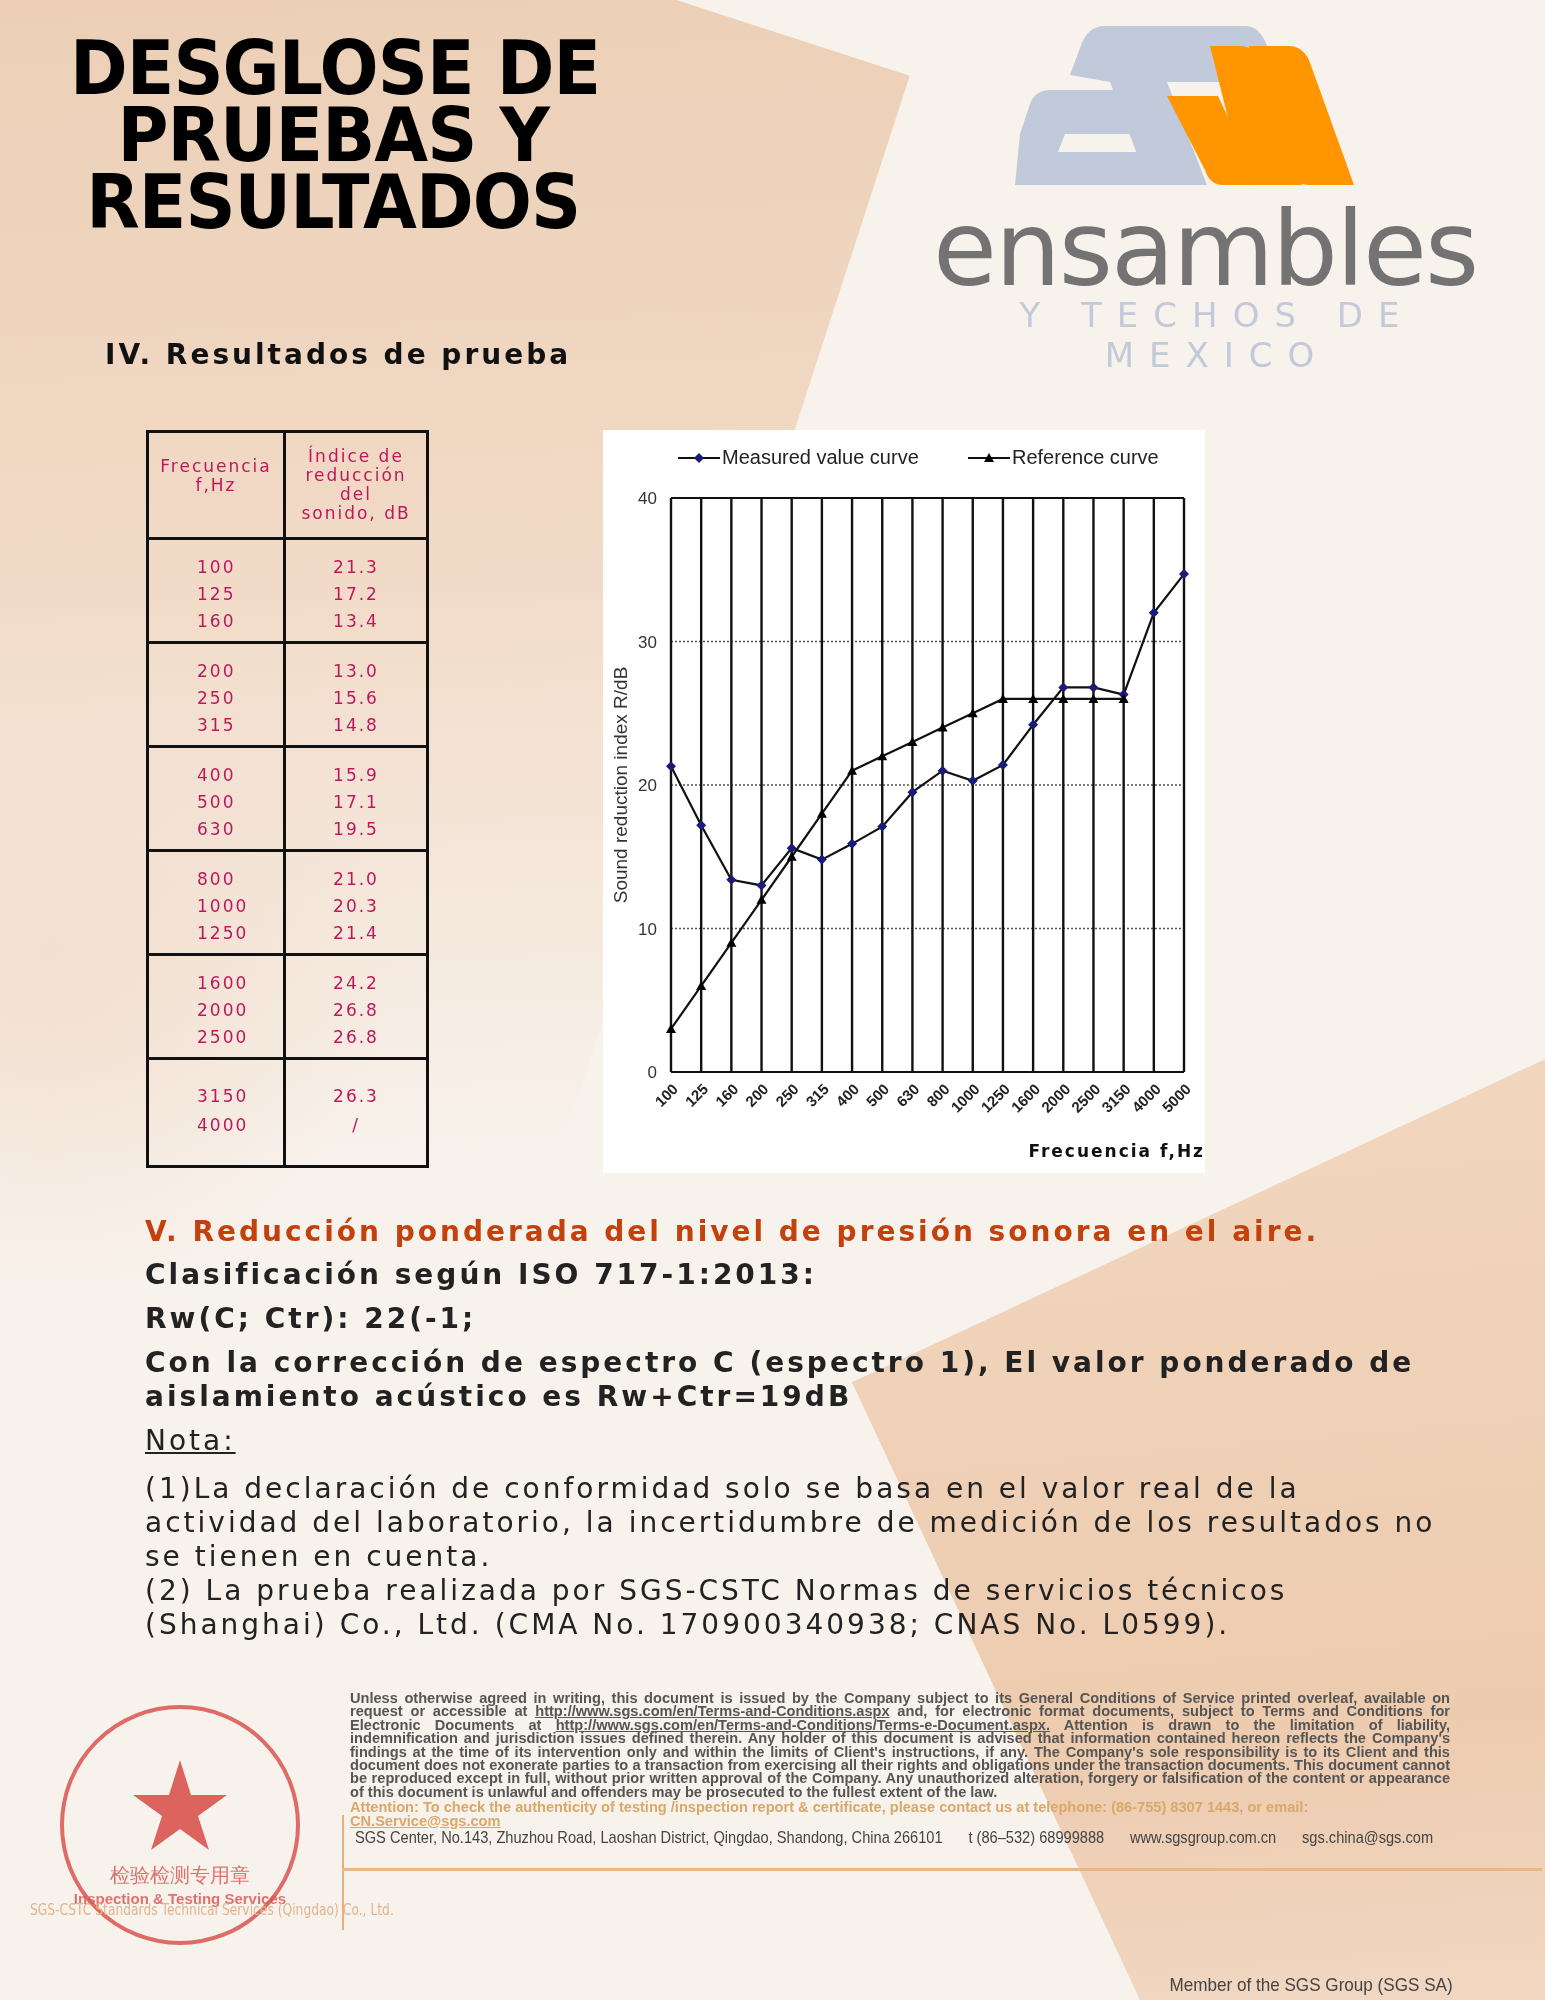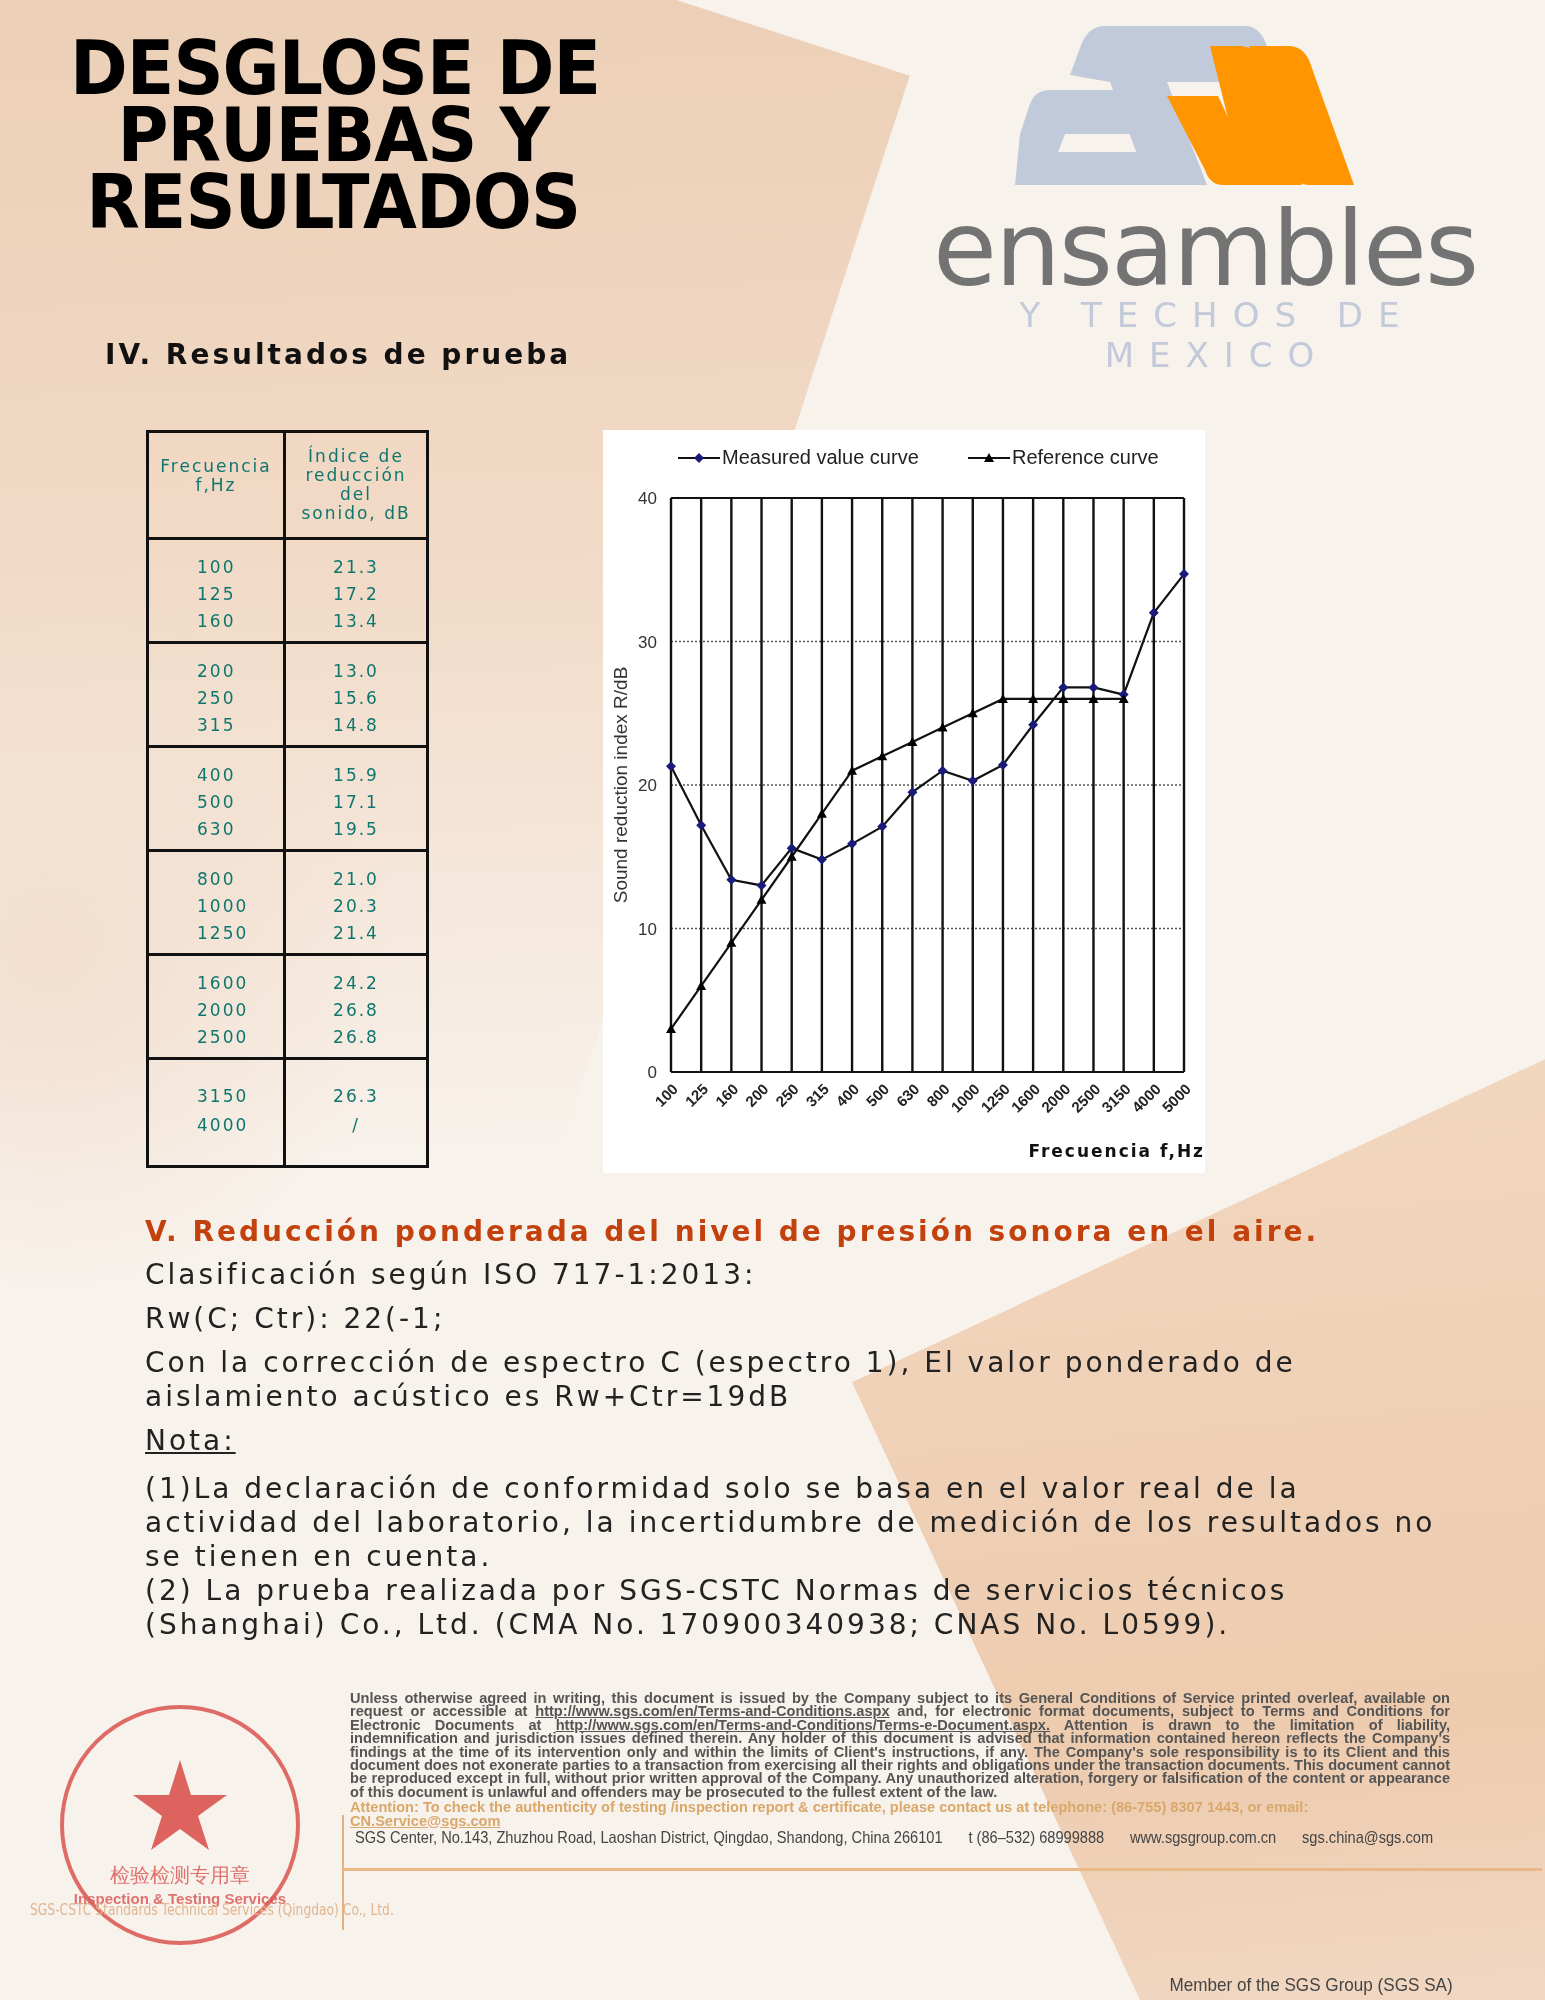--- a/index.html
+++ b/index.html
@@ -26,36 +26,36 @@
 
   .logo { left:905px; top:20px; width:620px; height:320px; }
   .logo .word { position:absolute; left:0; top:168px; width:600px; text-align:center;
     font-family:"DejaVu Sans", sans-serif; font-weight:normal; font-size:104px; color:#737373; letter-spacing:-2px; }
   .logo .sub { position:absolute; left:22px; top:275px; width:580px; text-align:center;
     font-family:"DejaVu Sans", sans-serif; font-size:34px; color:#c2cad9; letter-spacing:15px; }
 
   .sec4 { left:105px; top:338px; font-weight:bold; font-size:28px; letter-spacing:3px; color:#111; }
 
   table.res { position:absolute; left:146px; top:430px; border-collapse:collapse; z-index:1;
-    font-size:17px; letter-spacing:2px; color:#0f766e;padding-left:19px; }
+    font-size:17px; letter-spacing:2px; color:#be185d;padding-left:19px; }
   table.res td { border:3px solid #111; vertical-align:top; }
   table.res td.f { width:137px; padding-left:48px; box-sizing:border-box; text-align:left; }
   table.res td.v { width:140px; text-align:center; }
   table.res tr.hd td { height:104px; text-align:center; padding:0; vertical-align:middle; font-size:17px; line-height:19px; }
   table.res tr.grp td { height:104px; box-sizing:border-box; padding-top:14px; line-height:27px; }
   table.res tr.grp.last td { height:108px; padding-top:22px; line-height:29px; }
 
   .chartbox { left:603px; top:430px; width:602px; height:743px; background:#fff; }
   .chartbox svg { position:absolute; left:0; top:0; }
   .xlabel { position:absolute; left:0; top:711px; width:602px; text-align:right;
     font-weight:bold; font-size:17px; letter-spacing:2px; color:#111; }
 
   .sec5 { left:145px; top:1215px; width:1300px; font-size:28px; color:#222; letter-spacing:3px; }
   .sec5 .h { font-weight:bold; color:#c2410c; margin-bottom:10px; }
-  .sec5 .p { line-height:34px; margin-bottom:10px; font-weight:400; }
+  .sec5 .p { line-height:34px; margin-bottom:10px; font-weight:700; }
   .sec5 .nota { text-decoration:underline; line-height:34px; margin-bottom:14px; }
   .sec5 .n { line-height:34px; }
 
   .footer { left:0; top:1680px; width:1545px; height:320px; }
   .stamp { position:absolute; left:55px; top:20px; width:250px; height:250px; }
   .stamp-line { position:absolute; left:30px; top:221px; font-size:15px; color:#e2b58e; white-space:nowrap; transform:scaleX(.82); transform-origin:left; }
   .legal { position:absolute; left:350px; top:12px; width:1100px; font-family:"Liberation Sans", sans-serif;
     font-size:14.6px; line-height:13.4px; color:#555; text-align:justify; font-weight:bold; }
   .legal .u { text-decoration:underline; }
   .legal .att { color:#d9a86a; text-align:left; margin-top:2px; }

